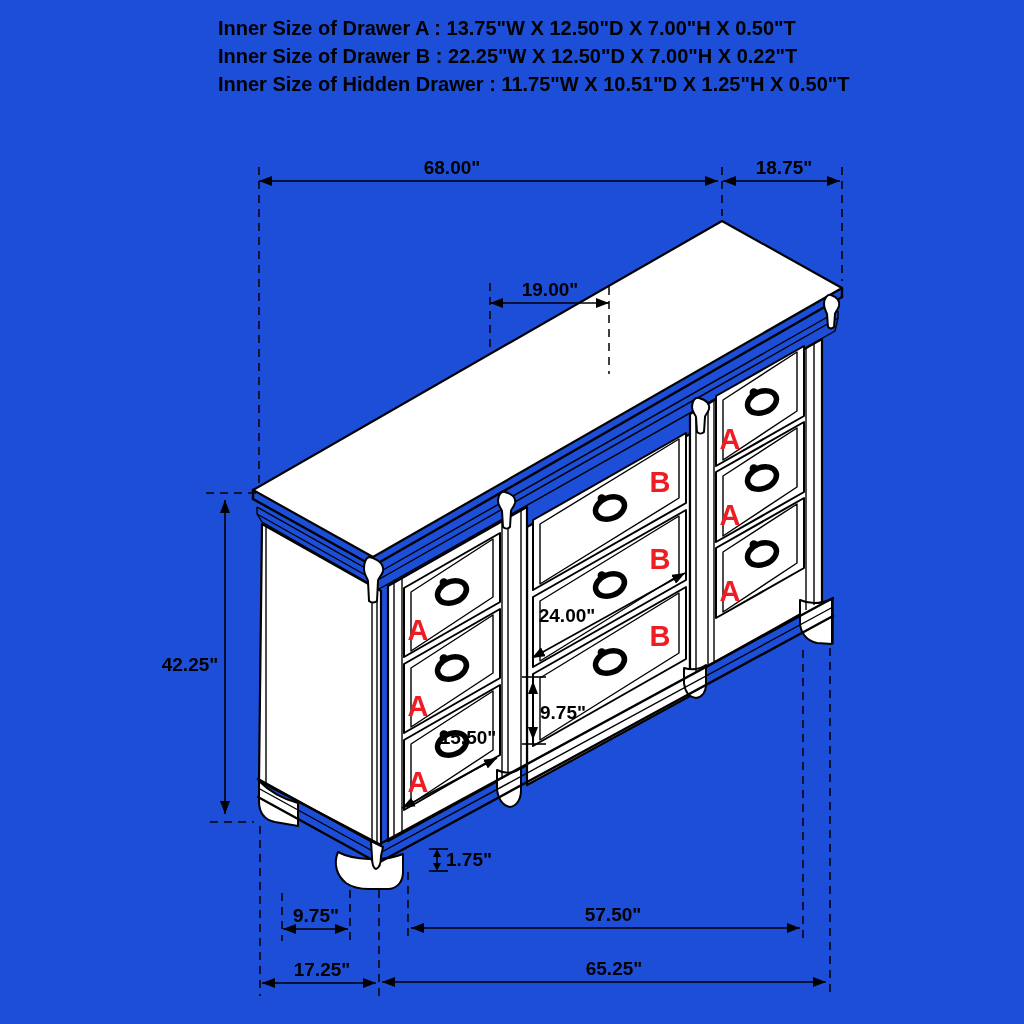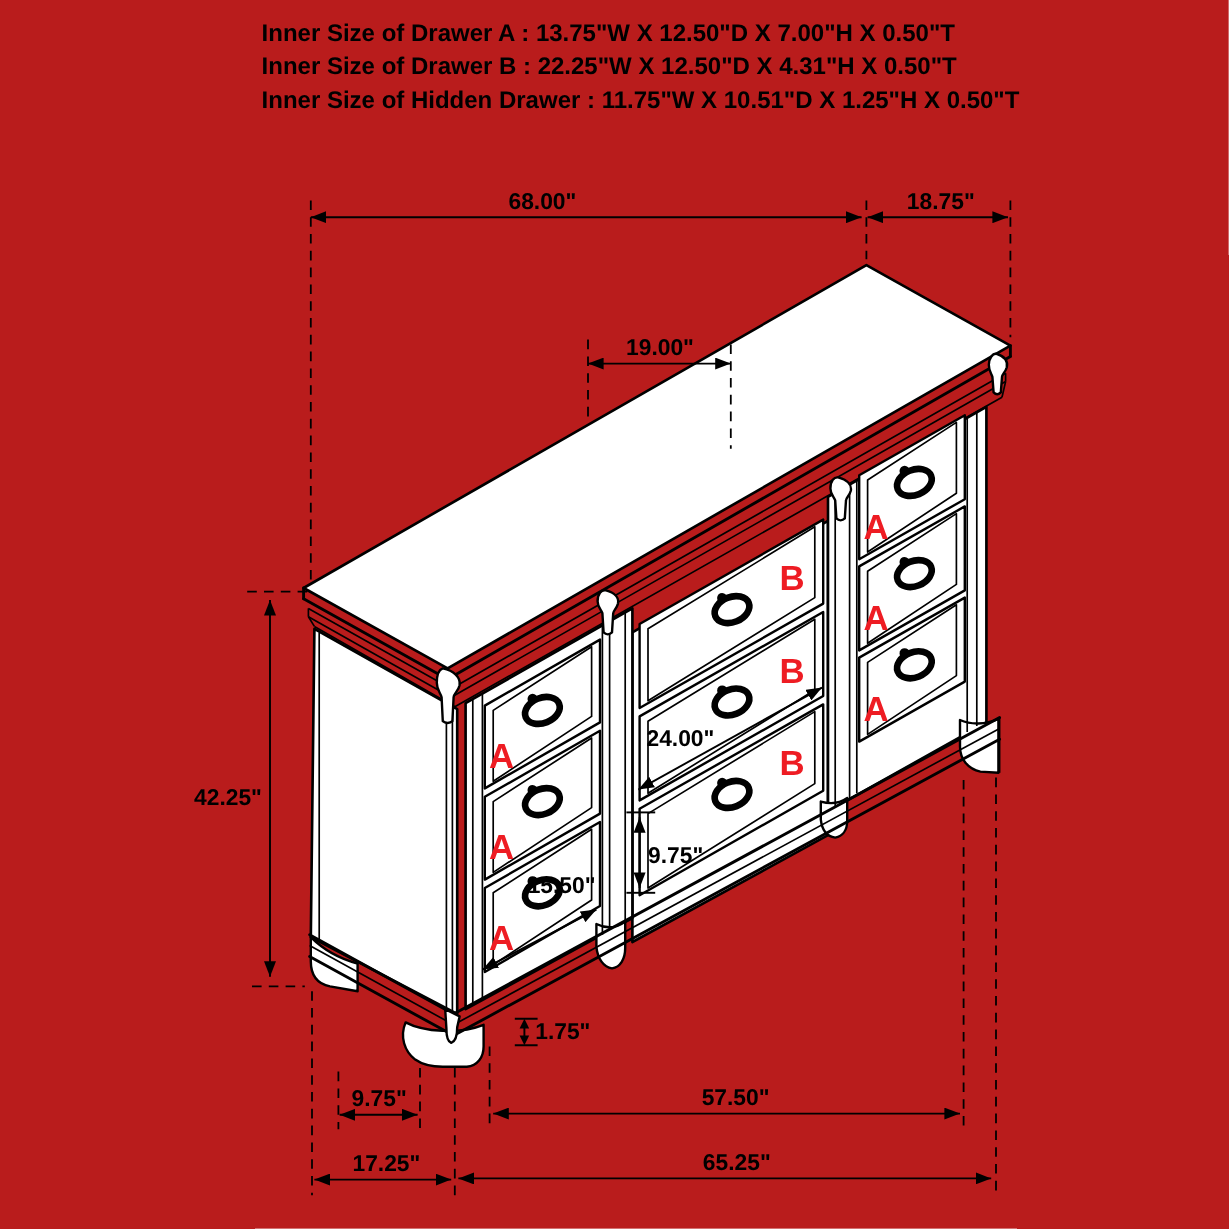--- a/index.html
+++ b/index.html
@@ -1,16 +1,16 @@
 <!DOCTYPE html>
 <html><head>
 <meta charset="utf-8">
 <style>
   html,body{margin:0;padding:0;background:#fff;}
-  .page{position:relative;width:1024px;height:1024px;background:#b91c1c;overflow:hidden;
+  .page{position:relative;width:1024px;height:1024px;background:#1d4ed8;overflow:hidden;
         font-family:"Liberation Sans",sans-serif;}
   .title-block{position:absolute;left:218px;top:14px;font-weight:bold;font-size:20px;
         line-height:28px;color:#000;letter-spacing:0px;white-space:nowrap;}
   svg{position:absolute;left:0;top:0;}
   .ol{fill:none;stroke:#000;stroke-width:2.4;stroke-linejoin:round;stroke-linecap:round;}
   .ol1{fill:none;stroke:#000;stroke-width:1.4;stroke-linejoin:round;}
   .wfill{fill:#fff;stroke:#000;stroke-width:2.2;stroke-linejoin:round;}
   .wfill2{fill:#fff;stroke:#000;stroke-width:2;stroke-linejoin:round;}
   .dim{stroke:#000;stroke-width:1.6;fill:none;}
   .dash{stroke:#000;stroke-width:1.5;fill:none;stroke-dasharray:8 6;}
@@ -20,21 +20,21 @@
   .pull ellipse{fill:none;stroke:#000;stroke-width:5.5;}
   .pull circle{fill:#000;}
 </style>
 </head>
 <body>
 
 <div class="page">
 
   <div class="title-block">
     <div>Inner Size of Drawer A : 13.75"W X 12.50"D X 7.00"H X 0.50"T</div>
-    <div>Inner Size of Drawer B : 22.25"W X 12.50"D X 4.31"H X 0.50"T</div>
+    <div>Inner Size of Drawer B : 22.25"W X 12.50"D X 7.00"H X 0.22"T</div>
     <div>Inner Size of Hidden Drawer : 11.75"W X 10.51"D X 1.25"H X 0.50"T</div>
   </div>
 
   <svg width="1024" height="1024" viewBox="0 0 1024 1024">
     <defs>
       <marker id="arr" markerUnits="userSpaceOnUse" markerWidth="14" markerHeight="10" refX="13" refY="5" orient="auto-start-reverse">
         <path d="M0,0 L13,5 L0,10 Z" fill="#000"></path>
       </marker>
     </defs>
 

